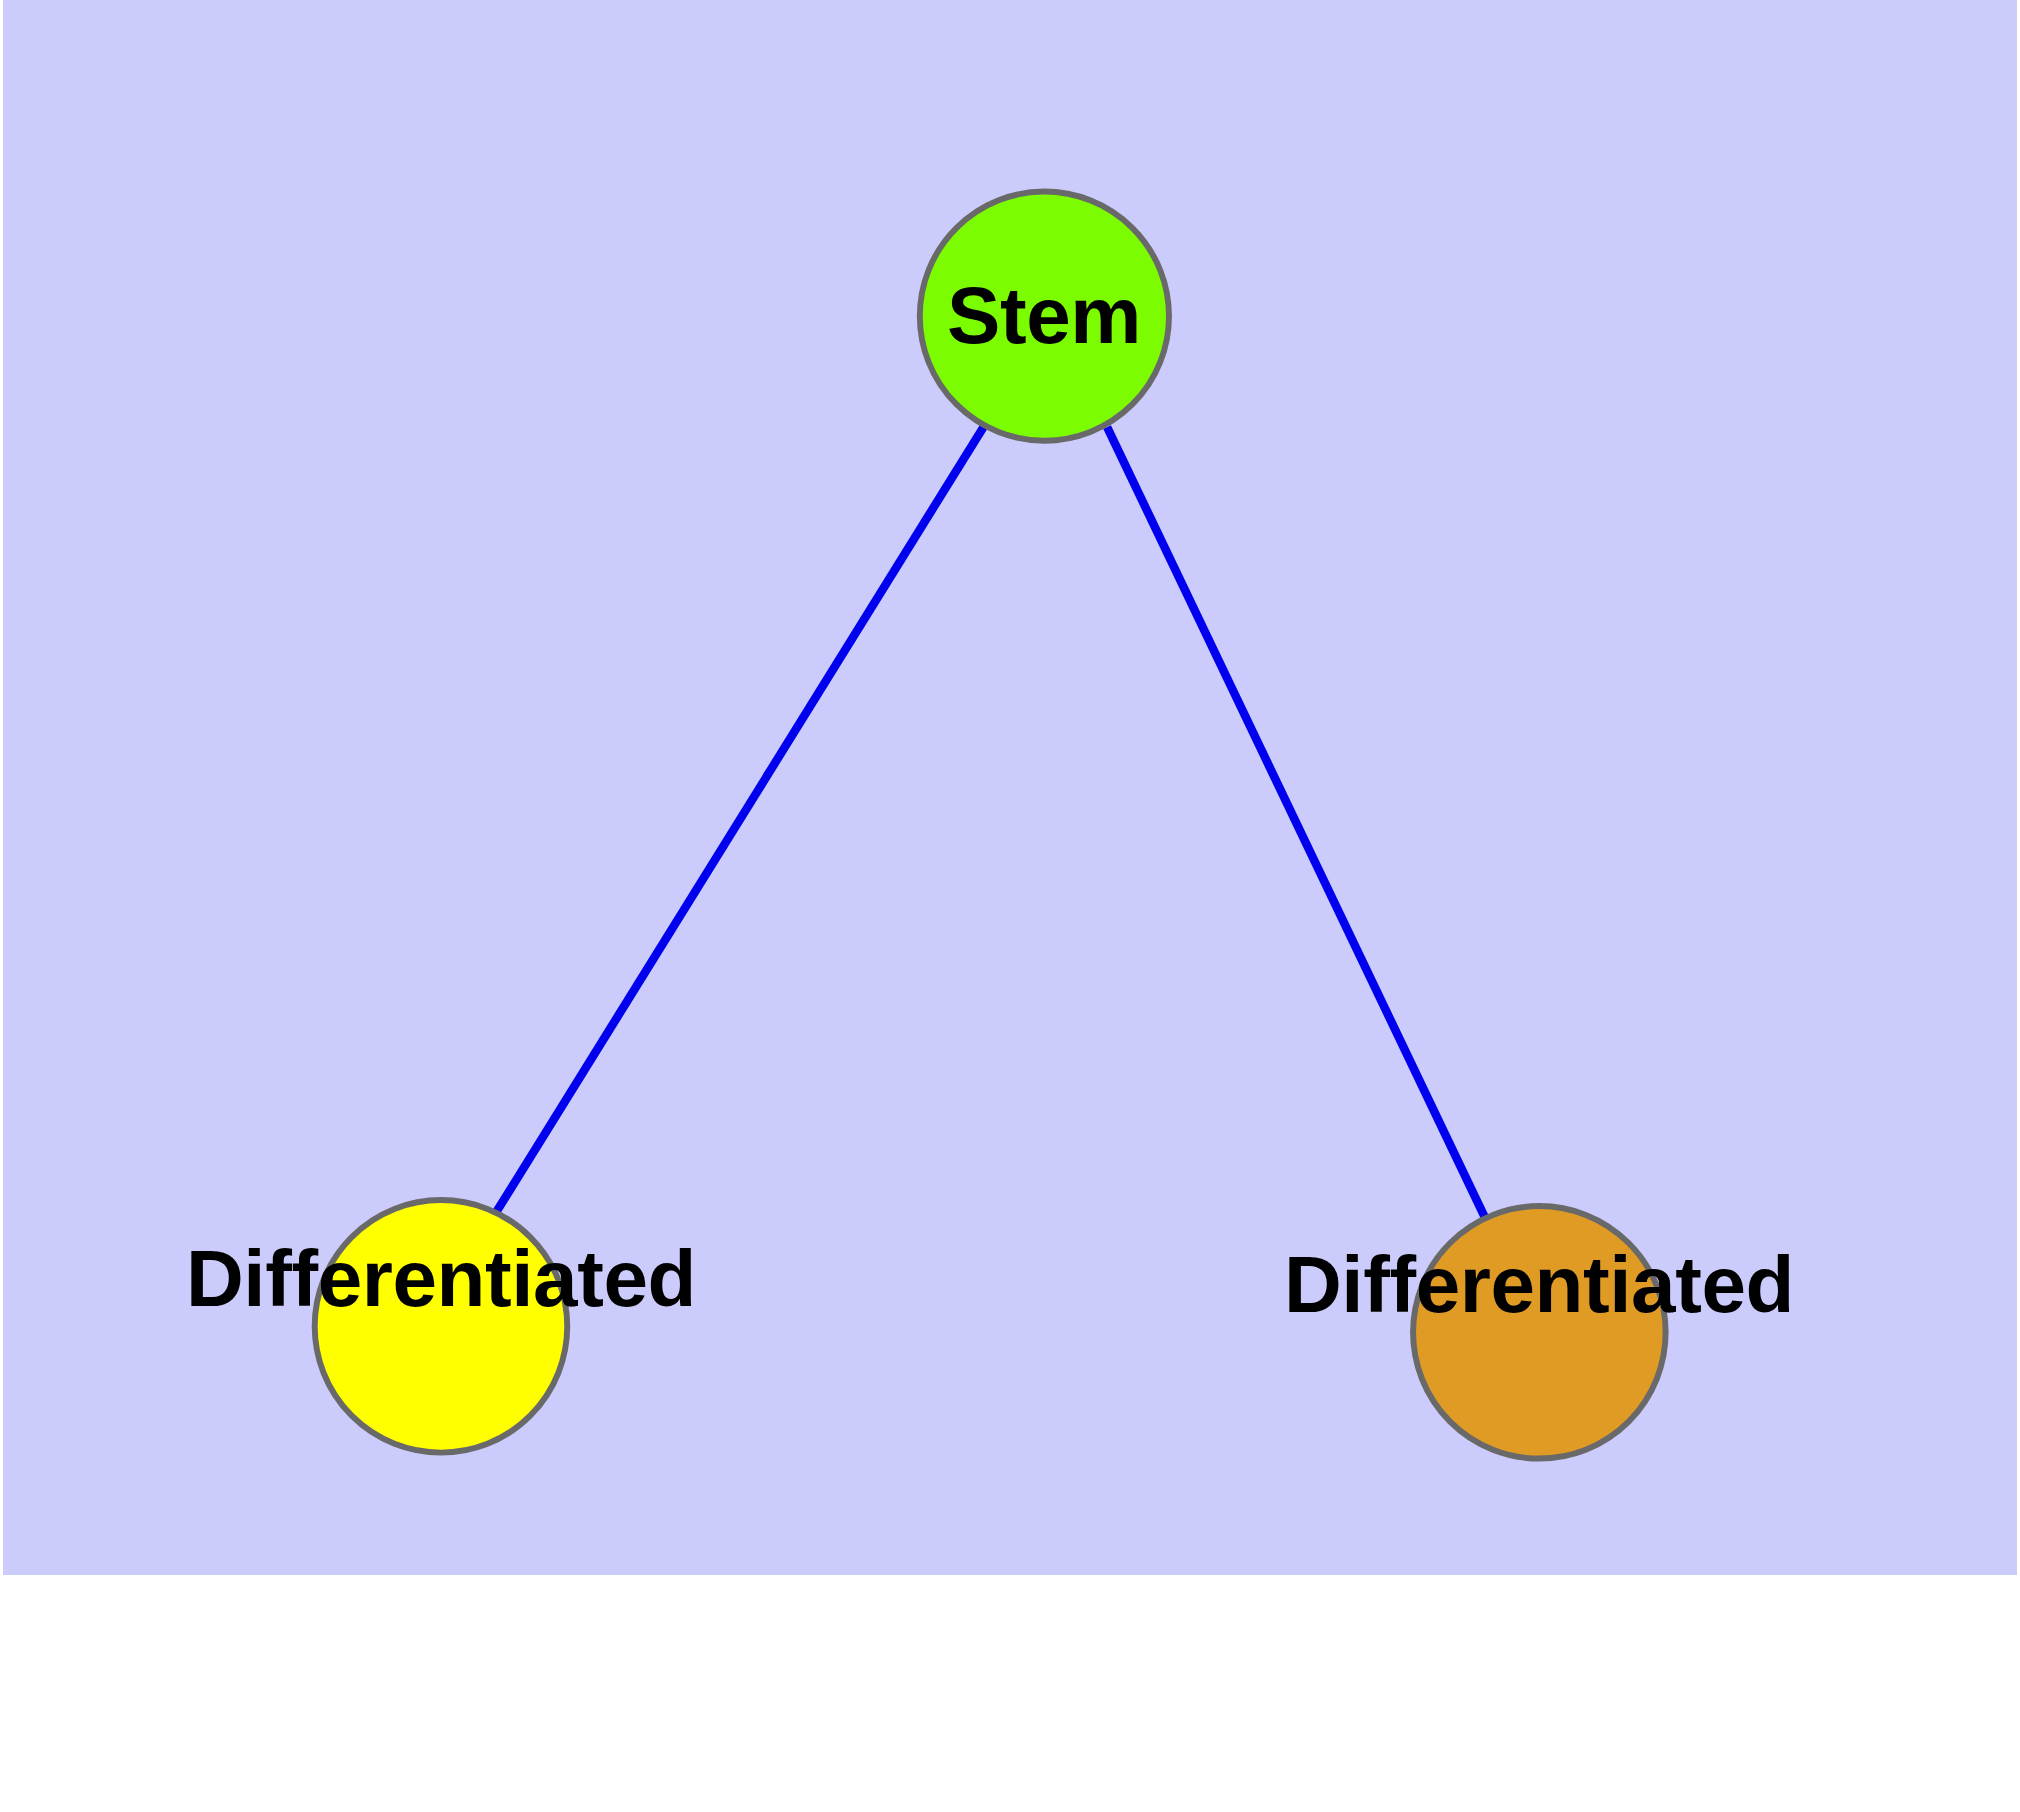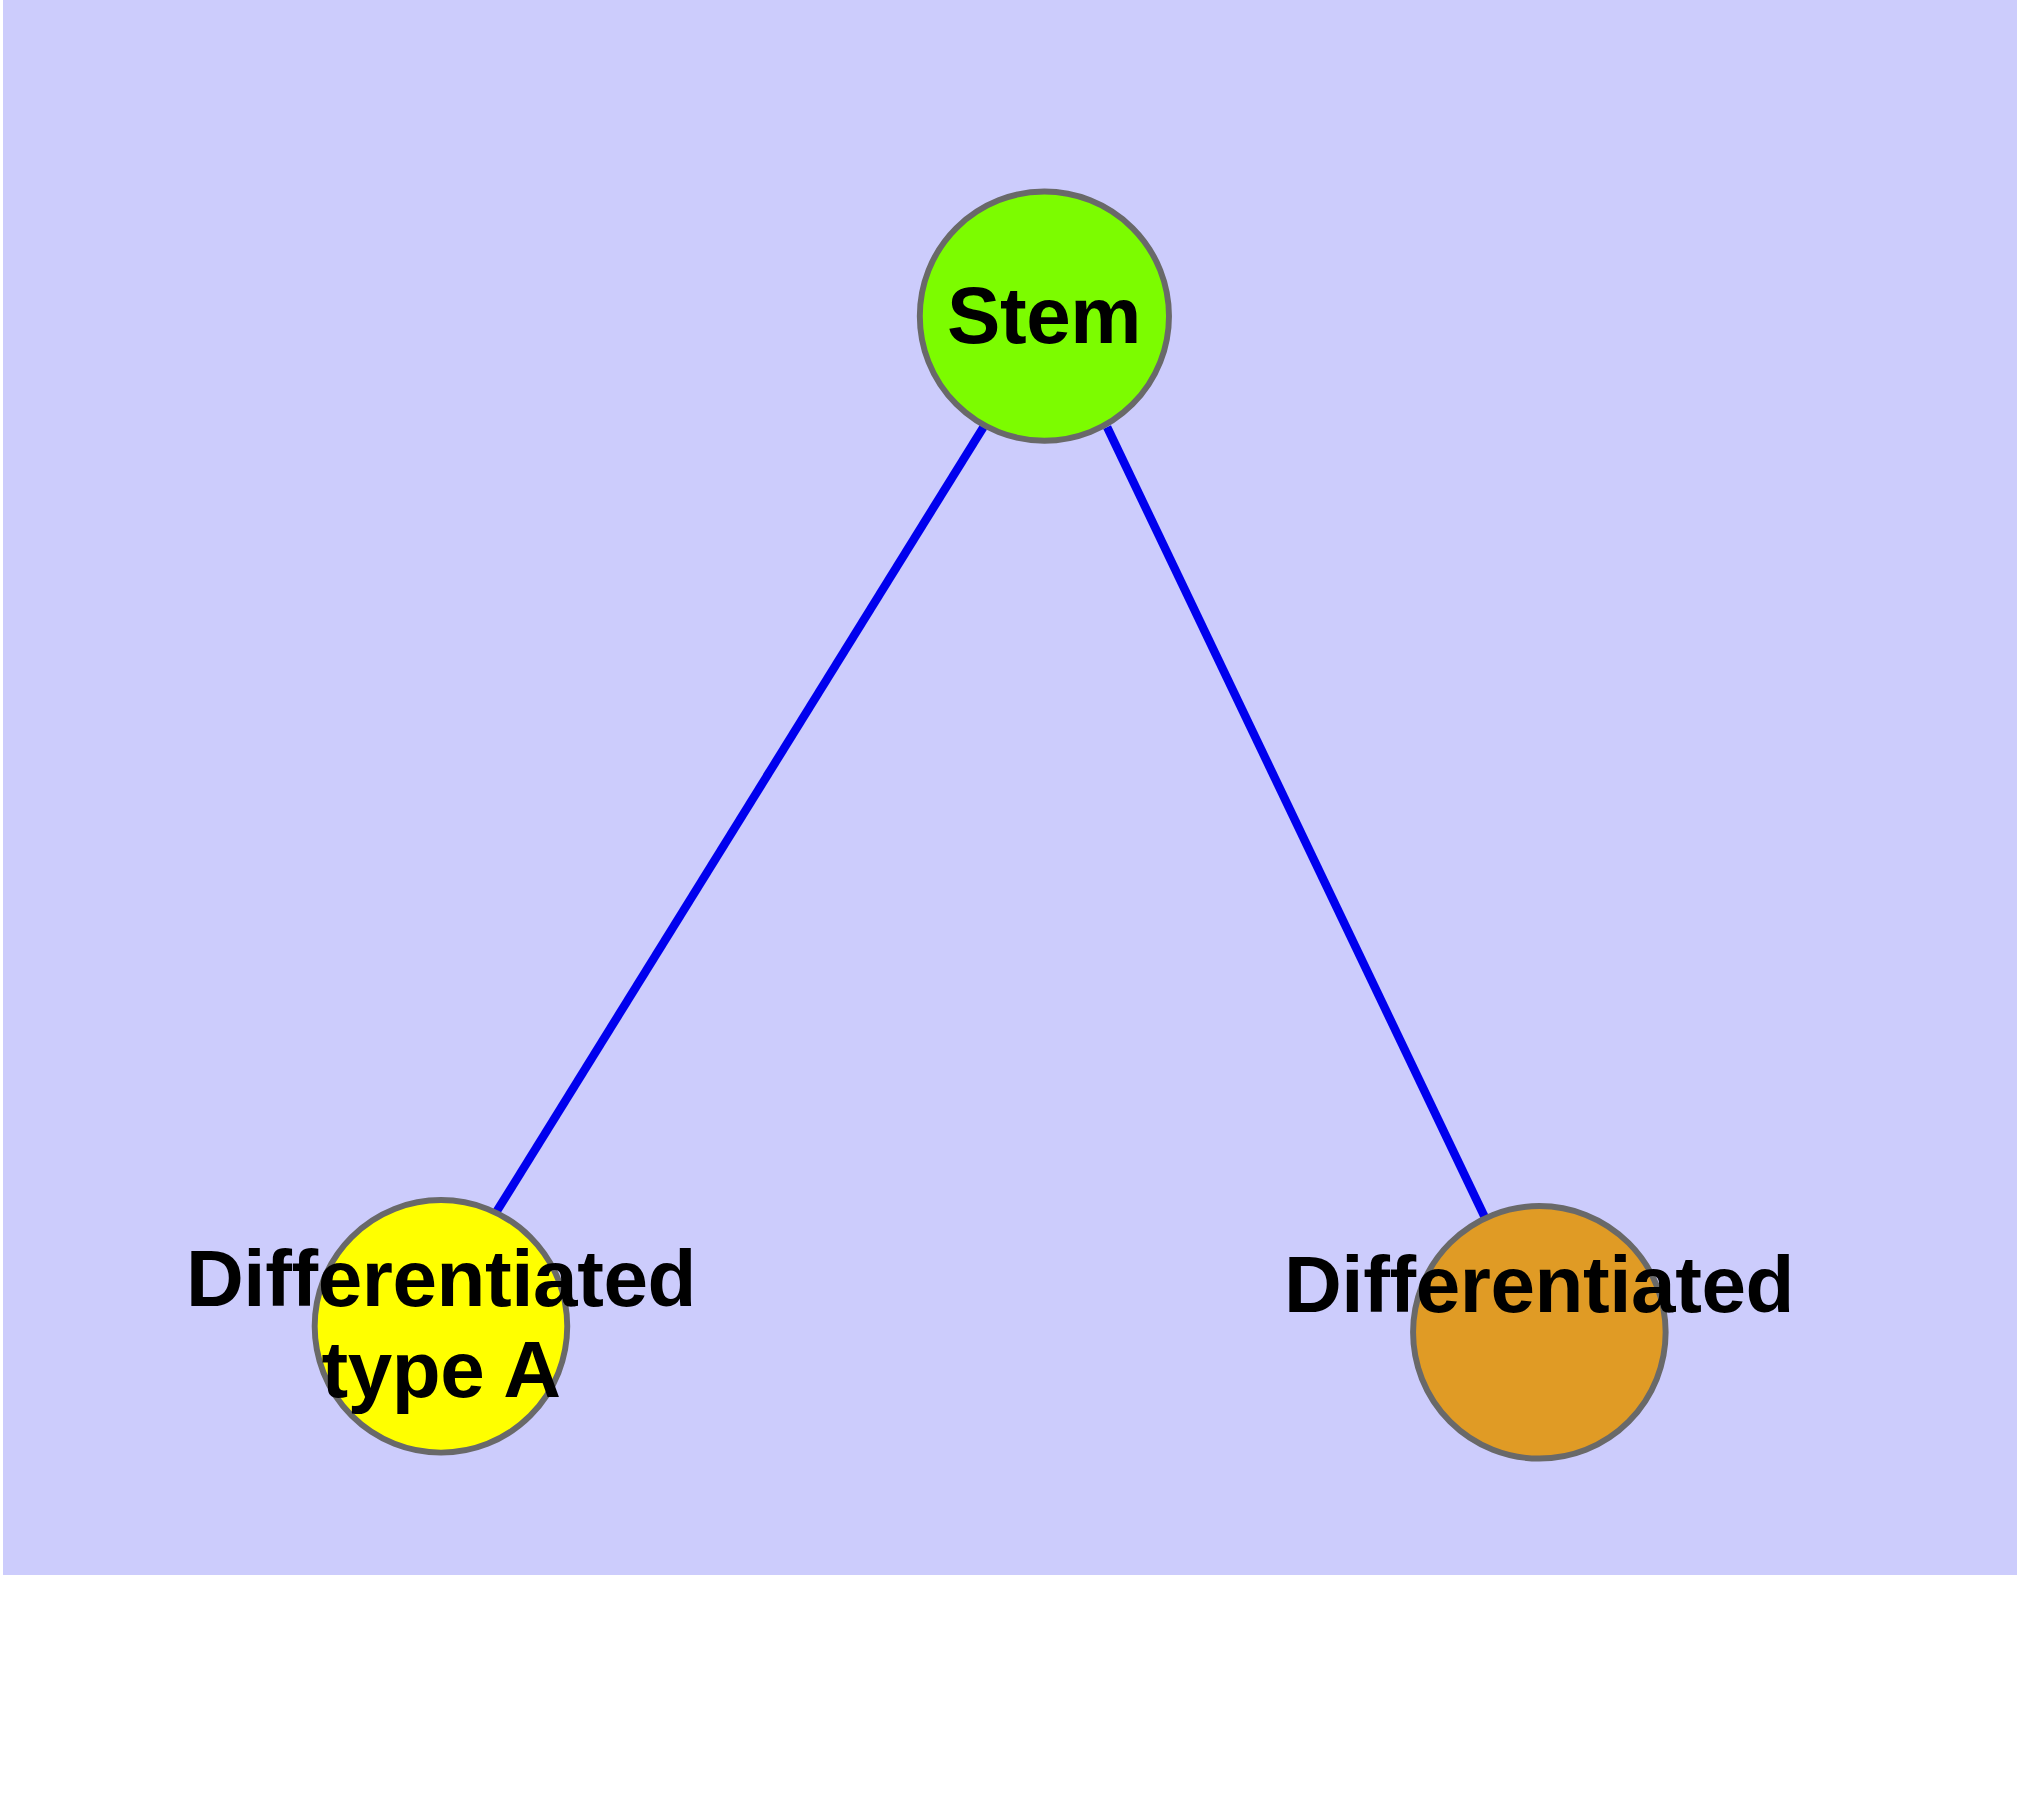--- a/index.html
+++ b/index.html
@@ -76,18 +76,18 @@
 
     <g>
       <circle cx="1232" cy="373" r="147" fill="#7cfc00" stroke="#696969" stroke-width="7"></circle>
       <circle cx="520" cy="1565" r="149" fill="#ffff00" stroke="#696969" stroke-width="7"></circle>
       <circle cx="1816" cy="1572" r="149" fill="#e09b25" stroke="#696969" stroke-width="7"></circle>
     </g>
   </svg>
 
   <div id="label-stem" class="node-label">Stem</div>
 
-  <div id="label-type-a" class="node-label"><span>Differentiated</span><br><span>type A</span></div>
+  <div id="label-type-a" class="node-label"><span>Differentiated</span><br></div>
 
   <div id="label-type-b" class="node-label"><span>Differentiated</span><br></div>
 
 </div>
 
 
 </body></html>

